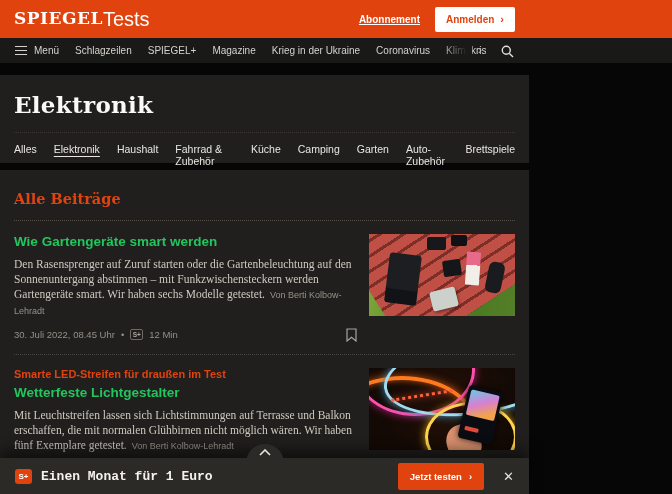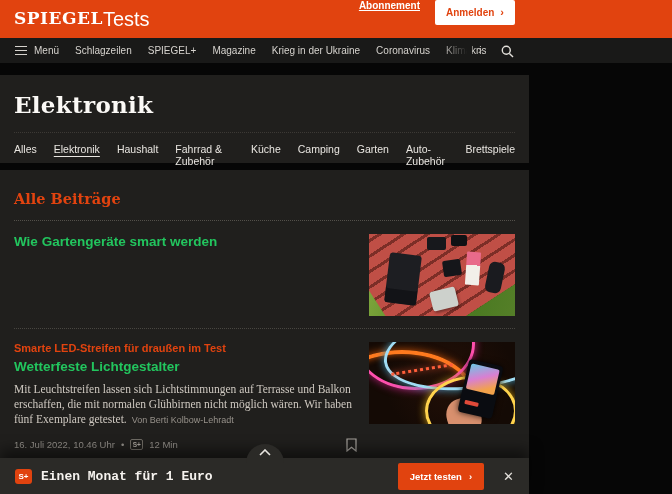--- a/index.html
+++ b/index.html
@@ -10,21 +10,21 @@
     -webkit-font-smoothing:antialiased;
   }
   
   .topbar {
     height:38px; background:#e1430f; display:flex; align-items:center;
     padding:0 14px; position:relative;
   }
   .brand { display:flex; align-items:flex-start; cursor:pointer; }
   .brand-spiegel { font-family:"DejaVu Serif", serif; font-weight:800; font-size:17px; color:#fff; letter-spacing:.5px; }
   .brand-tests  { font-size:20px; font-weight:400; color:#fff; }
-  .topbar-right { position:absolute; right:157px; top:0; height:38px; display:flex; align-items:flex-start; gap:15px; }
+  .topbar-right { position:absolute; right:157px; top:0; height:38px; display:flex; align-items:center; gap:15px; }
   .abo-link { color:#fff; font-size:10px; font-weight:700; text-decoration:underline; cursor:pointer; }
   .login-btn {
     background:#fff; color:#e1430f; border:none; border-radius:2px; cursor:pointer;
     font-family:"Liberation Sans", sans-serif;
     font-size:10px; font-weight:700; padding:7px 11px; display:flex; align-items:center; gap:6px;
   }
   .login-btn .chev { font-size:11px; line-height:1; }
   
   .mainnav {
     height:25px; background:#191918; display:flex; align-items:center;
@@ -181,20 +181,34 @@
       </div>
     </section>
 
     <section class="panel panel-list">
       <h2 class="section-title">Alle Beiträge</h2>
       <div class="dotted"></div>
 
       <article class="article">
         <div class="article-text">
           <div class="a-title">Wie Gartengeräte smart werden</div>
+          <div class="teaser">
+            <span>Den Rasensprenger auf Zuruf starten oder die Gartenbeleuchtung auf den Sonnenuntergang abstimmen – mit Funkzwischensteckern werden Gartengeräte smart. Wir haben sechs Modelle getestet.</span><span class="author">Von Berti Kolbow-Lehradt</span>
+          </div>
+          <div class="meta">
+            <span>30. Juli 2022, 08.45 Uhr</span>
+            <span>•</span>
+            <span class="splus-chip">S+</span>
+            <span>12 Min</span>
+            <span class="bookmark">
+              <svg width="11" height="14" viewBox="0 0 11 14">
+                  <path d="M1 1h9v12L5.5 9.2 1 13z" fill="none" stroke="#a8a49e" stroke-width="1.2"></path>
+                </svg>
+            </span>
+          </div>
         </div>
         <div class="thumb t1">
           <div class="bench"></div>
           <div class="tower"></div>
           <div class="box-a"></div>
           <div class="box-b"></div>
           <div class="box-c"></div>
           <div class="card"></div>
           <div class="cyl"></div>
           <div class="white-dev"></div>

